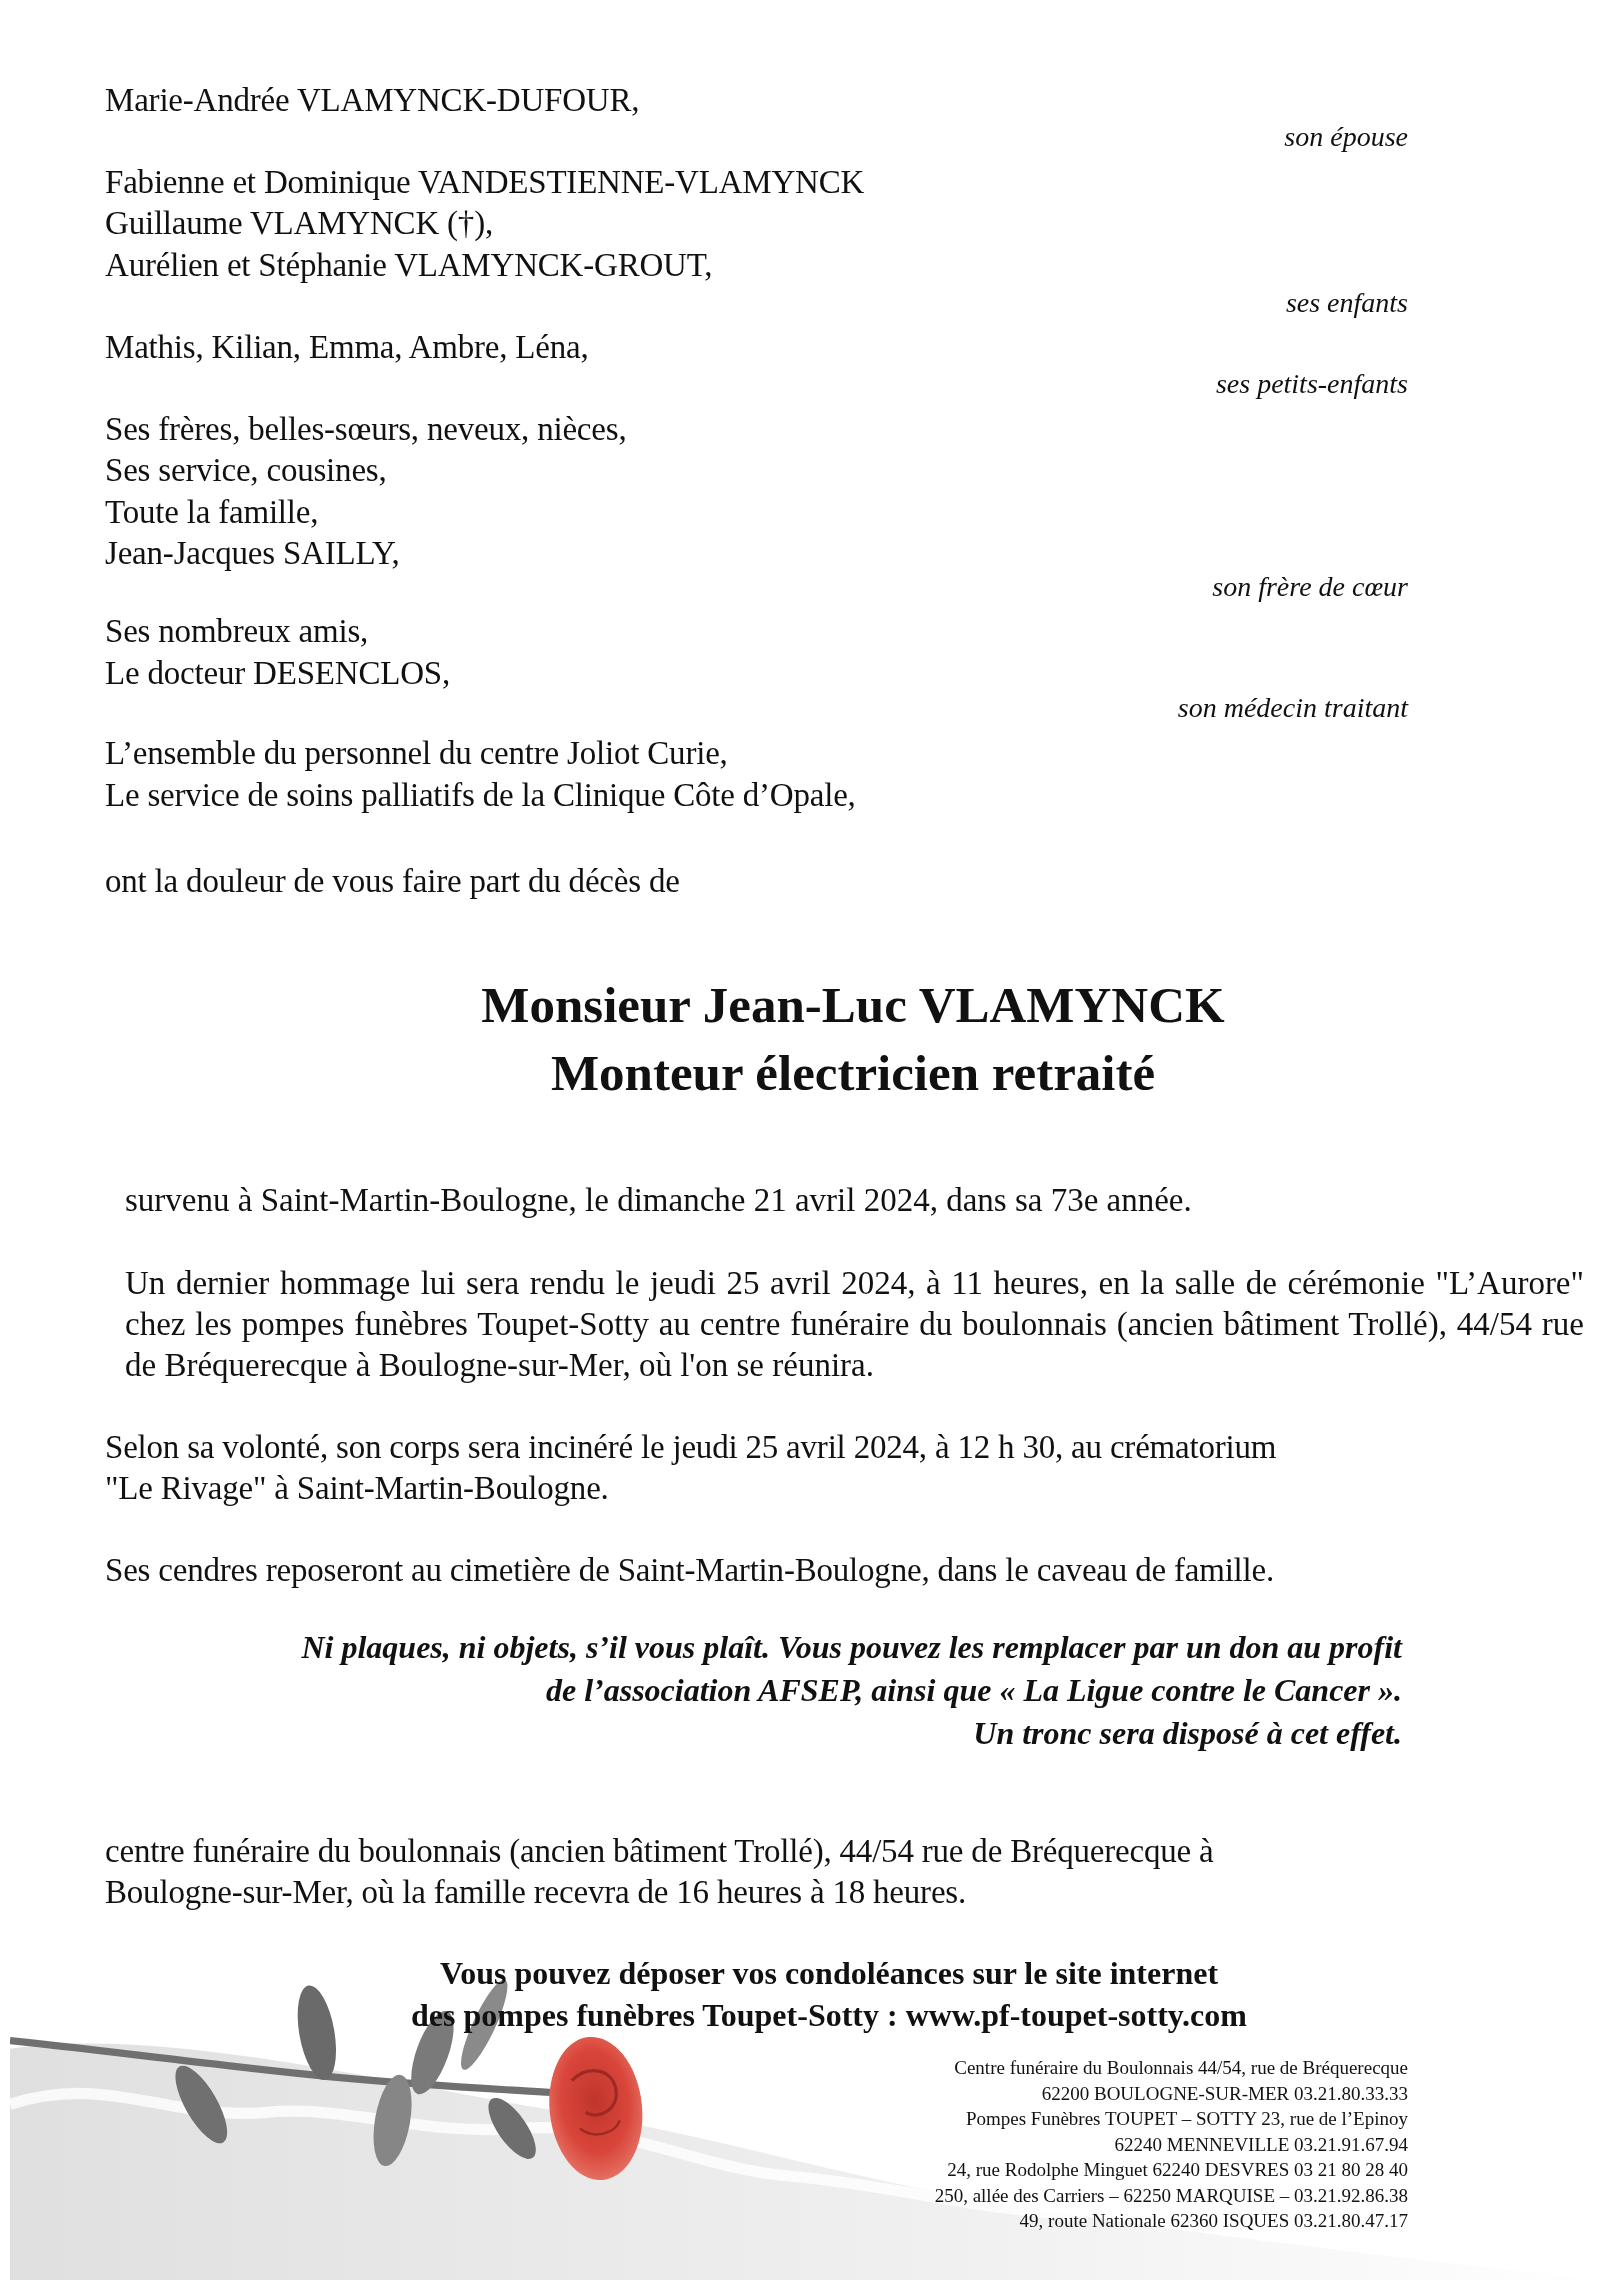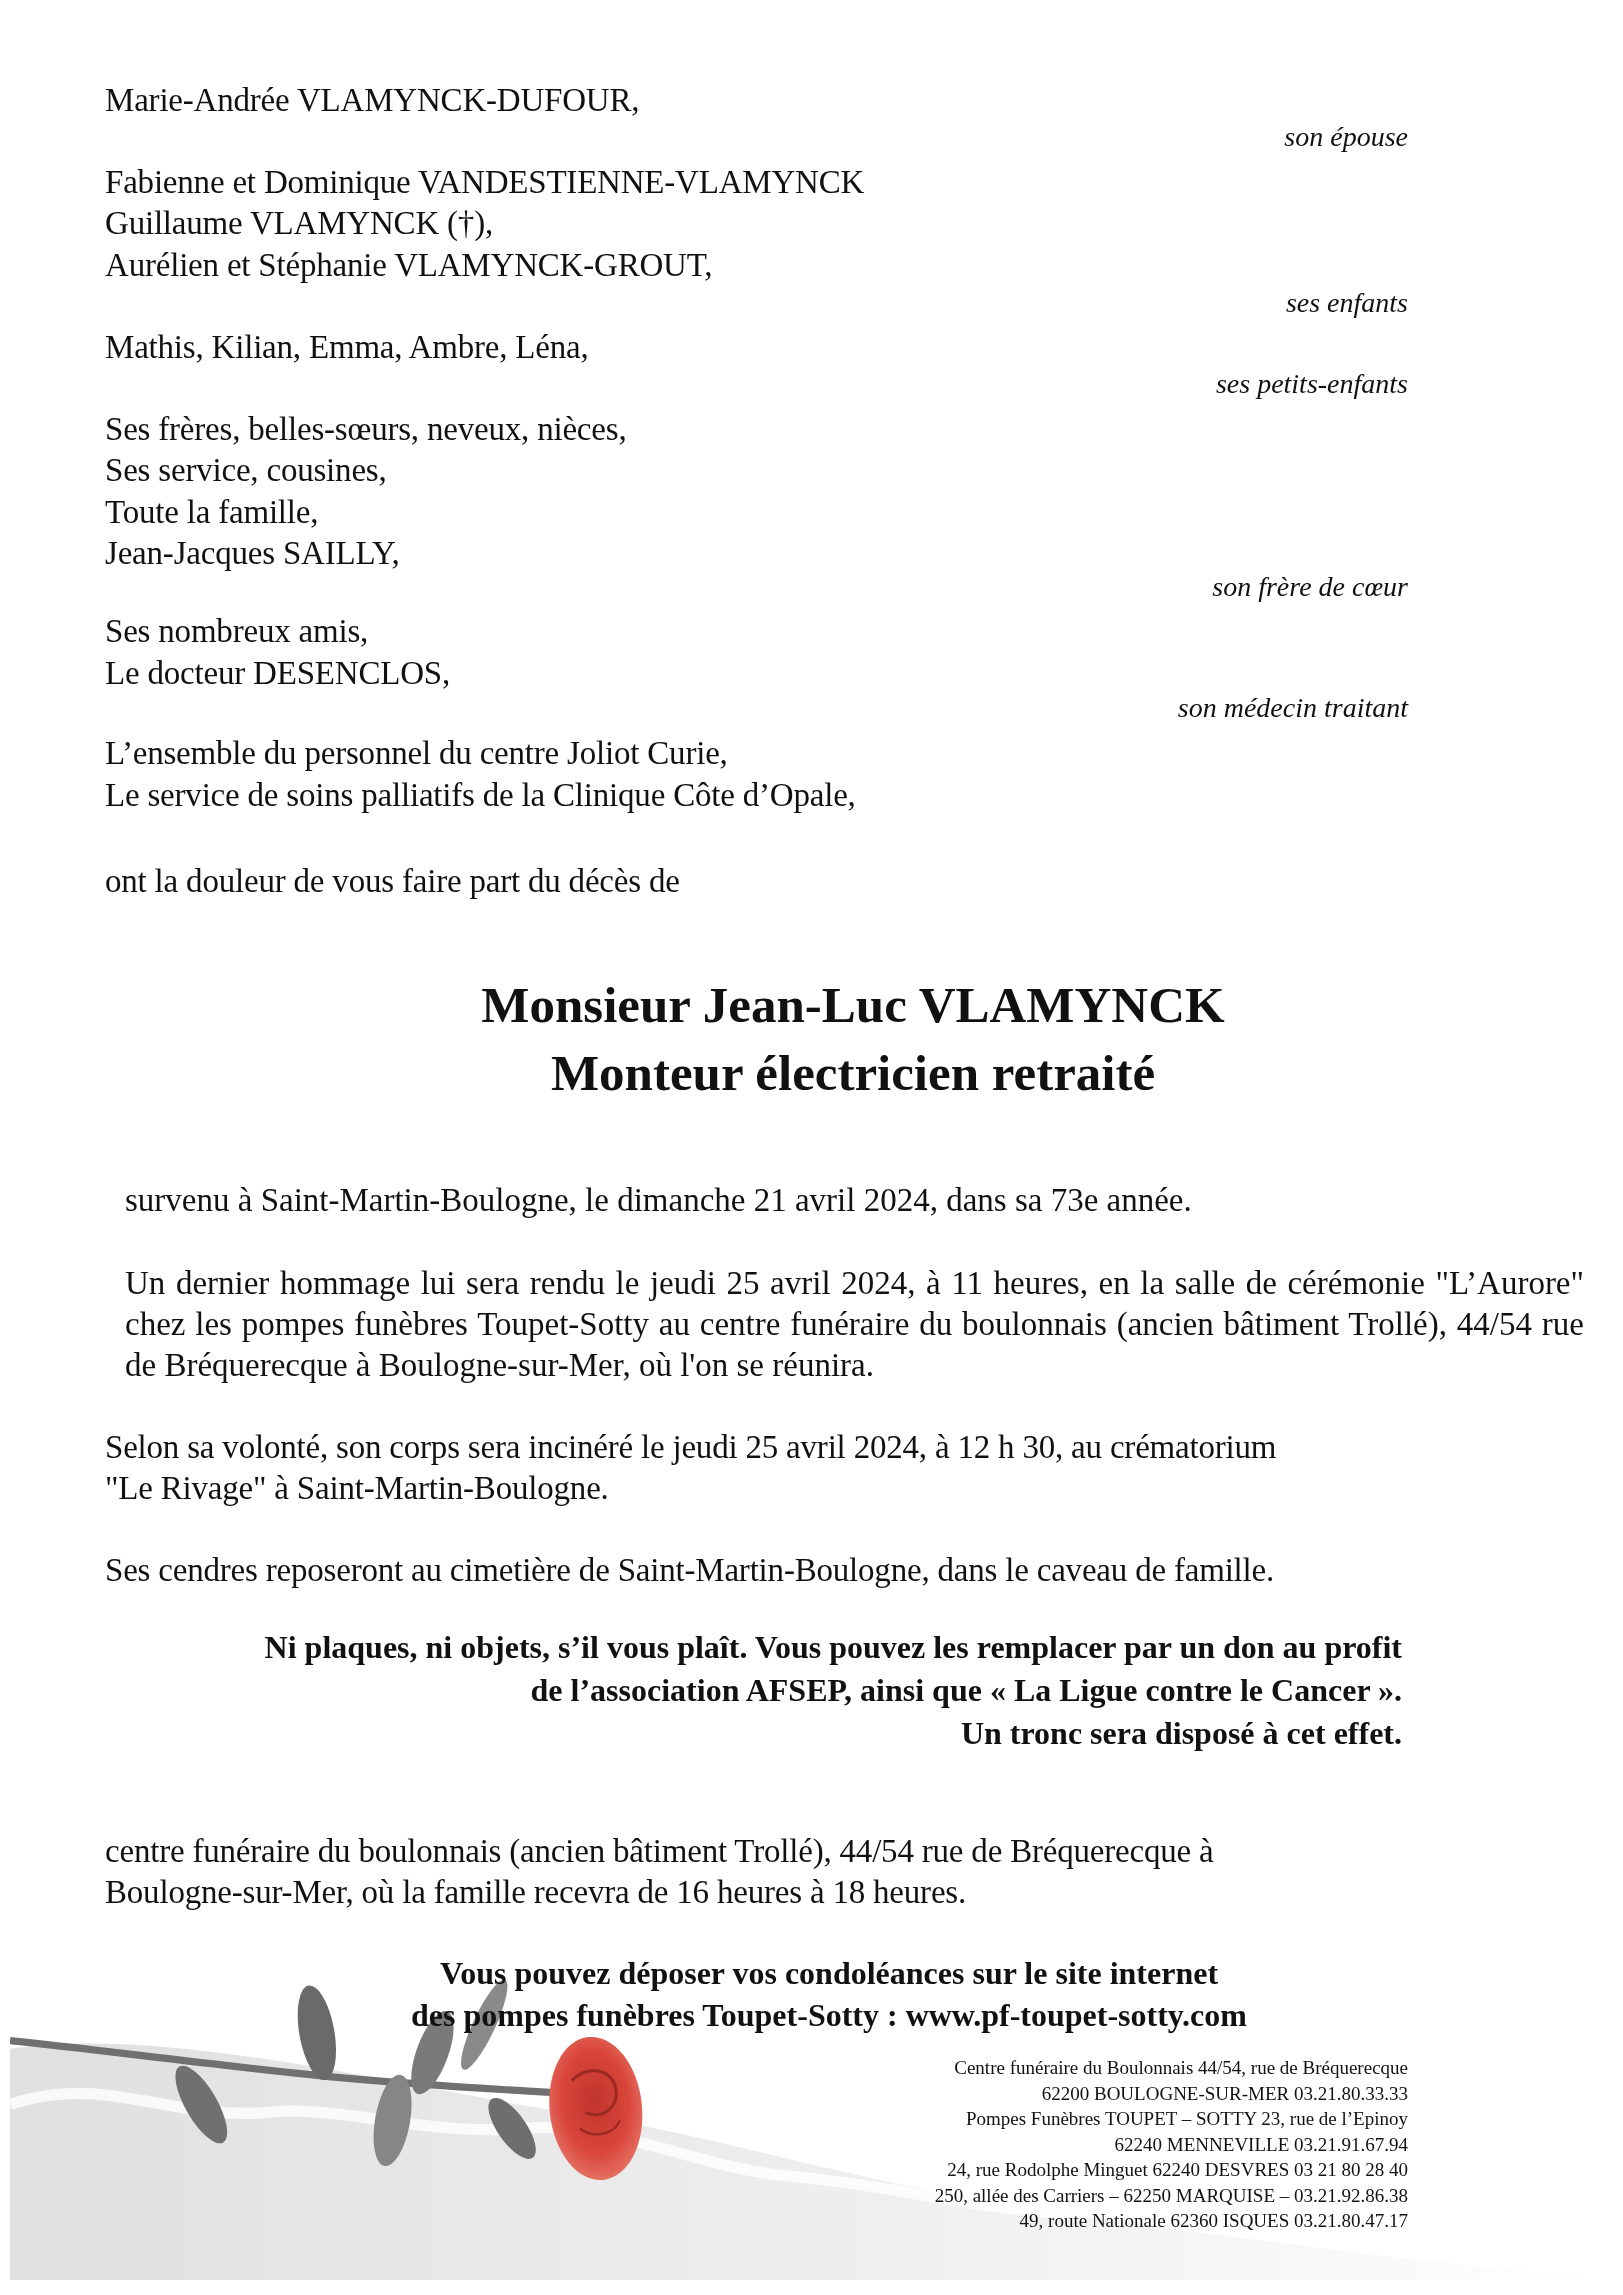--- a/index.html
+++ b/index.html
@@ -6,21 +6,21 @@
   body {
     width: 1624px; height: 2295px; position: relative; overflow: hidden;
     font-family: "Liberation Serif", "DejaVu Serif", serif; color: #111;
   }
   .page { position: absolute; left: 0; top: 0; width: 1472px; height: 2295px; }
   .txt { position: absolute; left: 105px; font-size: 33px; line-height: 41px; white-space: nowrap; letter-spacing: -0.2px; }
   .rel { position: absolute; right: 64px; font-size: 28px; font-style: italic; white-space: nowrap; text-align: right; }
   .title { position: absolute; left: 0; width: 1706px; text-align: center; font-weight: bold; font-size: 51px; white-space: nowrap; }
   .para { position: absolute; left: 105px; width: 1459px; font-size: 33px; line-height: 41px; margin-left: 20px; }
   .justify { text-align: justify; text-align-last: left; }
-  .italic-note { position: absolute; right: 70px; width: 1275px; text-align: right; font-weight: bold; font-size: 32px; line-height: 43px; }
+  .italic-note { position: absolute; right: 70px; width: 1275px; text-align: right; font-style: italic; font-weight: bold; font-size: 32px; line-height: 43px; }
   .condol { position: absolute; left: 0; width: 1658px; text-align: center; font-weight: bold; font-size: 32px; line-height: 41px; z-index: 2; }
   .contacts { position: absolute; right: 64px; top: 2055px; text-align: right; font-size: 19px; line-height: 25.5px; z-index: 2; white-space: nowrap; }
   .banner { position: absolute; left: 9.6px; top: 1929px; width: 1602px; height: 351px; z-index: 1; }
 </style>
 </head>
 <body>
 
 <div class="page">
 
   <div class="txt" style="top:80px">Marie-Andrée VLAMYNCK-DUFOUR,</div>

